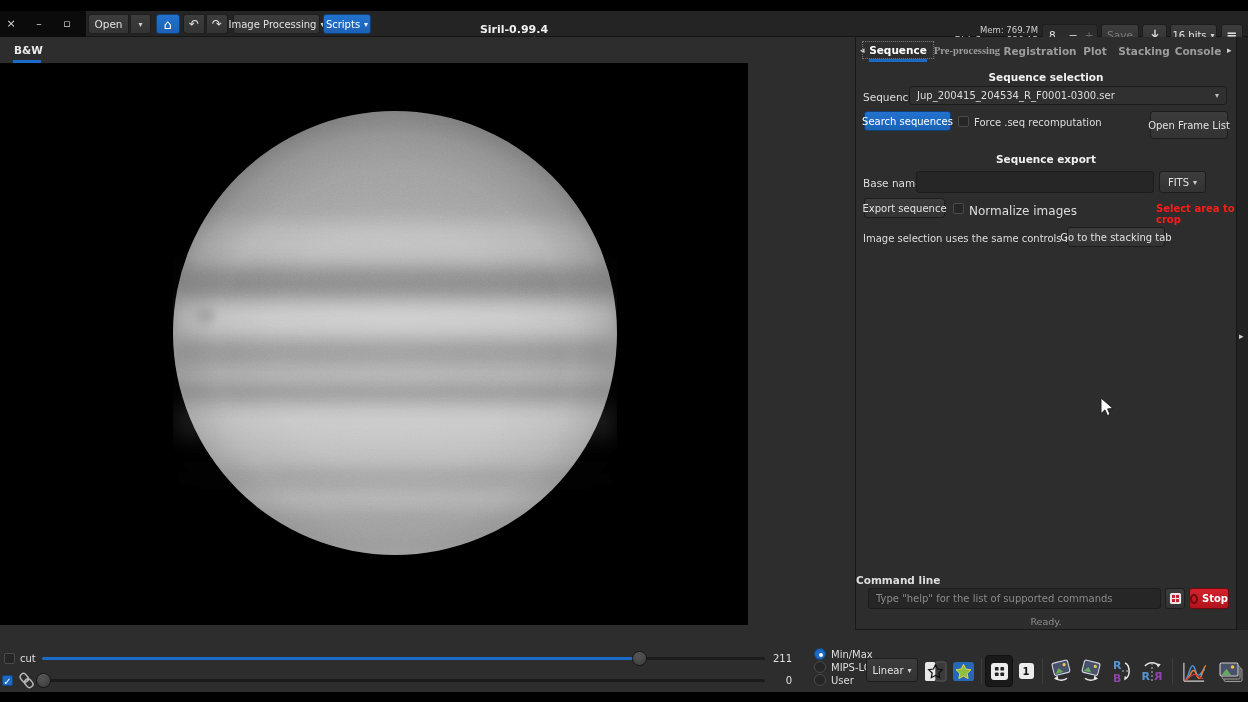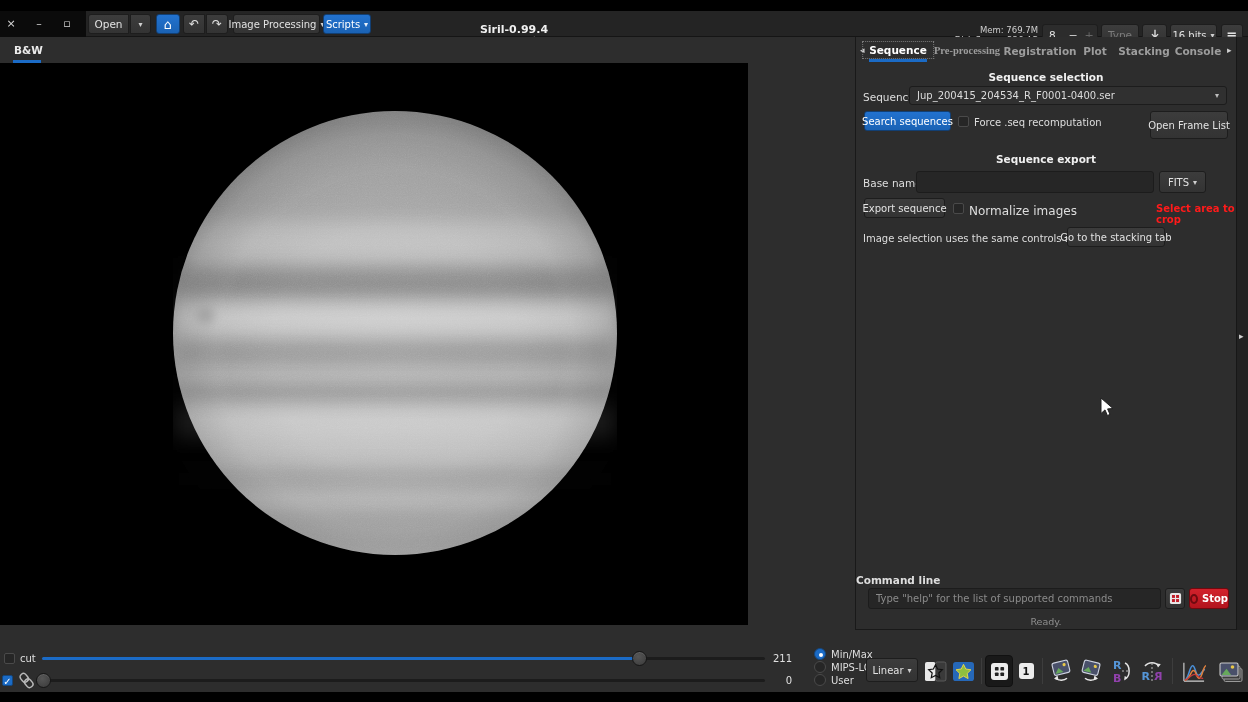--- a/index.html
+++ b/index.html
@@ -158,21 +158,21 @@
     <div class="abs mem-wrap">
       <div>Mem: 769.7M</div>
       <div>Disk Space: 336.4G</div>
     </div>
     <div class="abs spin-box">
       <span class="val">8</span>
       <span class="spin-btn">−</span>
       <span class="spin-btn dim">+</span>
     </div>
     <div class="btn save-btn" style="left:1101px;top:13px;width:38px;height:22px;">
-        <span>Type</span>
+        <span>Save</span>
       </div>
     <div class="btn" style="left:1142px;top:13px;width:25px;height:22px;">
       <svg width="14" height="14" viewBox="0 0 16 16">
         <path d="M8 2v8 M4.5 7L8 10.5 11.5 7 M3 13h10" stroke="#dcdcdc" stroke-width="1.6" fill="none"></path>
       </svg>
     </div>
     <div class="btn" style="left:1170px;top:13px;width:47px;height:22px;">
       <span style="font-size:10px;">16 bits</span>
       <span class="caret">▾</span>
     </div>
@@ -220,21 +220,21 @@
     <span class="rtab" style="left:111px;font-family:Liberation Serif, serif;">Pre-processing</span>
     <span class="rtab" style="left:184px;">Registration</span>
     <span class="rtab" style="left:239px;">Plot</span>
     <span class="rtab" style="left:288px;">Stacking</span>
     <span class="rtab" style="left:342px;">Console</span>
     <span class="tab-arrow" style="left:371px;">▸</span>
 
     <div class="section-head" style="top:34px;">Sequence selection</div>
     <span class="lbl" style="left:7px;top:54px;">Sequence:</span>
     <div class="combo" style="left:53px;top:49px;width:318px;height:19px;">
-      <span>Jup_200415_204534_R_F0001-0400.ser</span>
+      <span>Jup_200415_204534_R_F0001-0300.ser</span>
       <span class="caret">▾</span>
     </div>
     <div class="btn btn-blue" style="left:8px;top:74px;width:87px;height:20px;">
       <span style="font-size:10px;">Search sequences</span>
     </div>
     <div class="chk" style="left:102px;top:79px;"></div>
     <span class="lbl" style="left:118px;top:80px;font-size:10px;">Force .seq recomputation</span>
     <div class="btn" style="left:294px;top:74px;width:78px;height:28px;">
       <span style="font-size:10px;">Open Frame List</span>
     </div>

